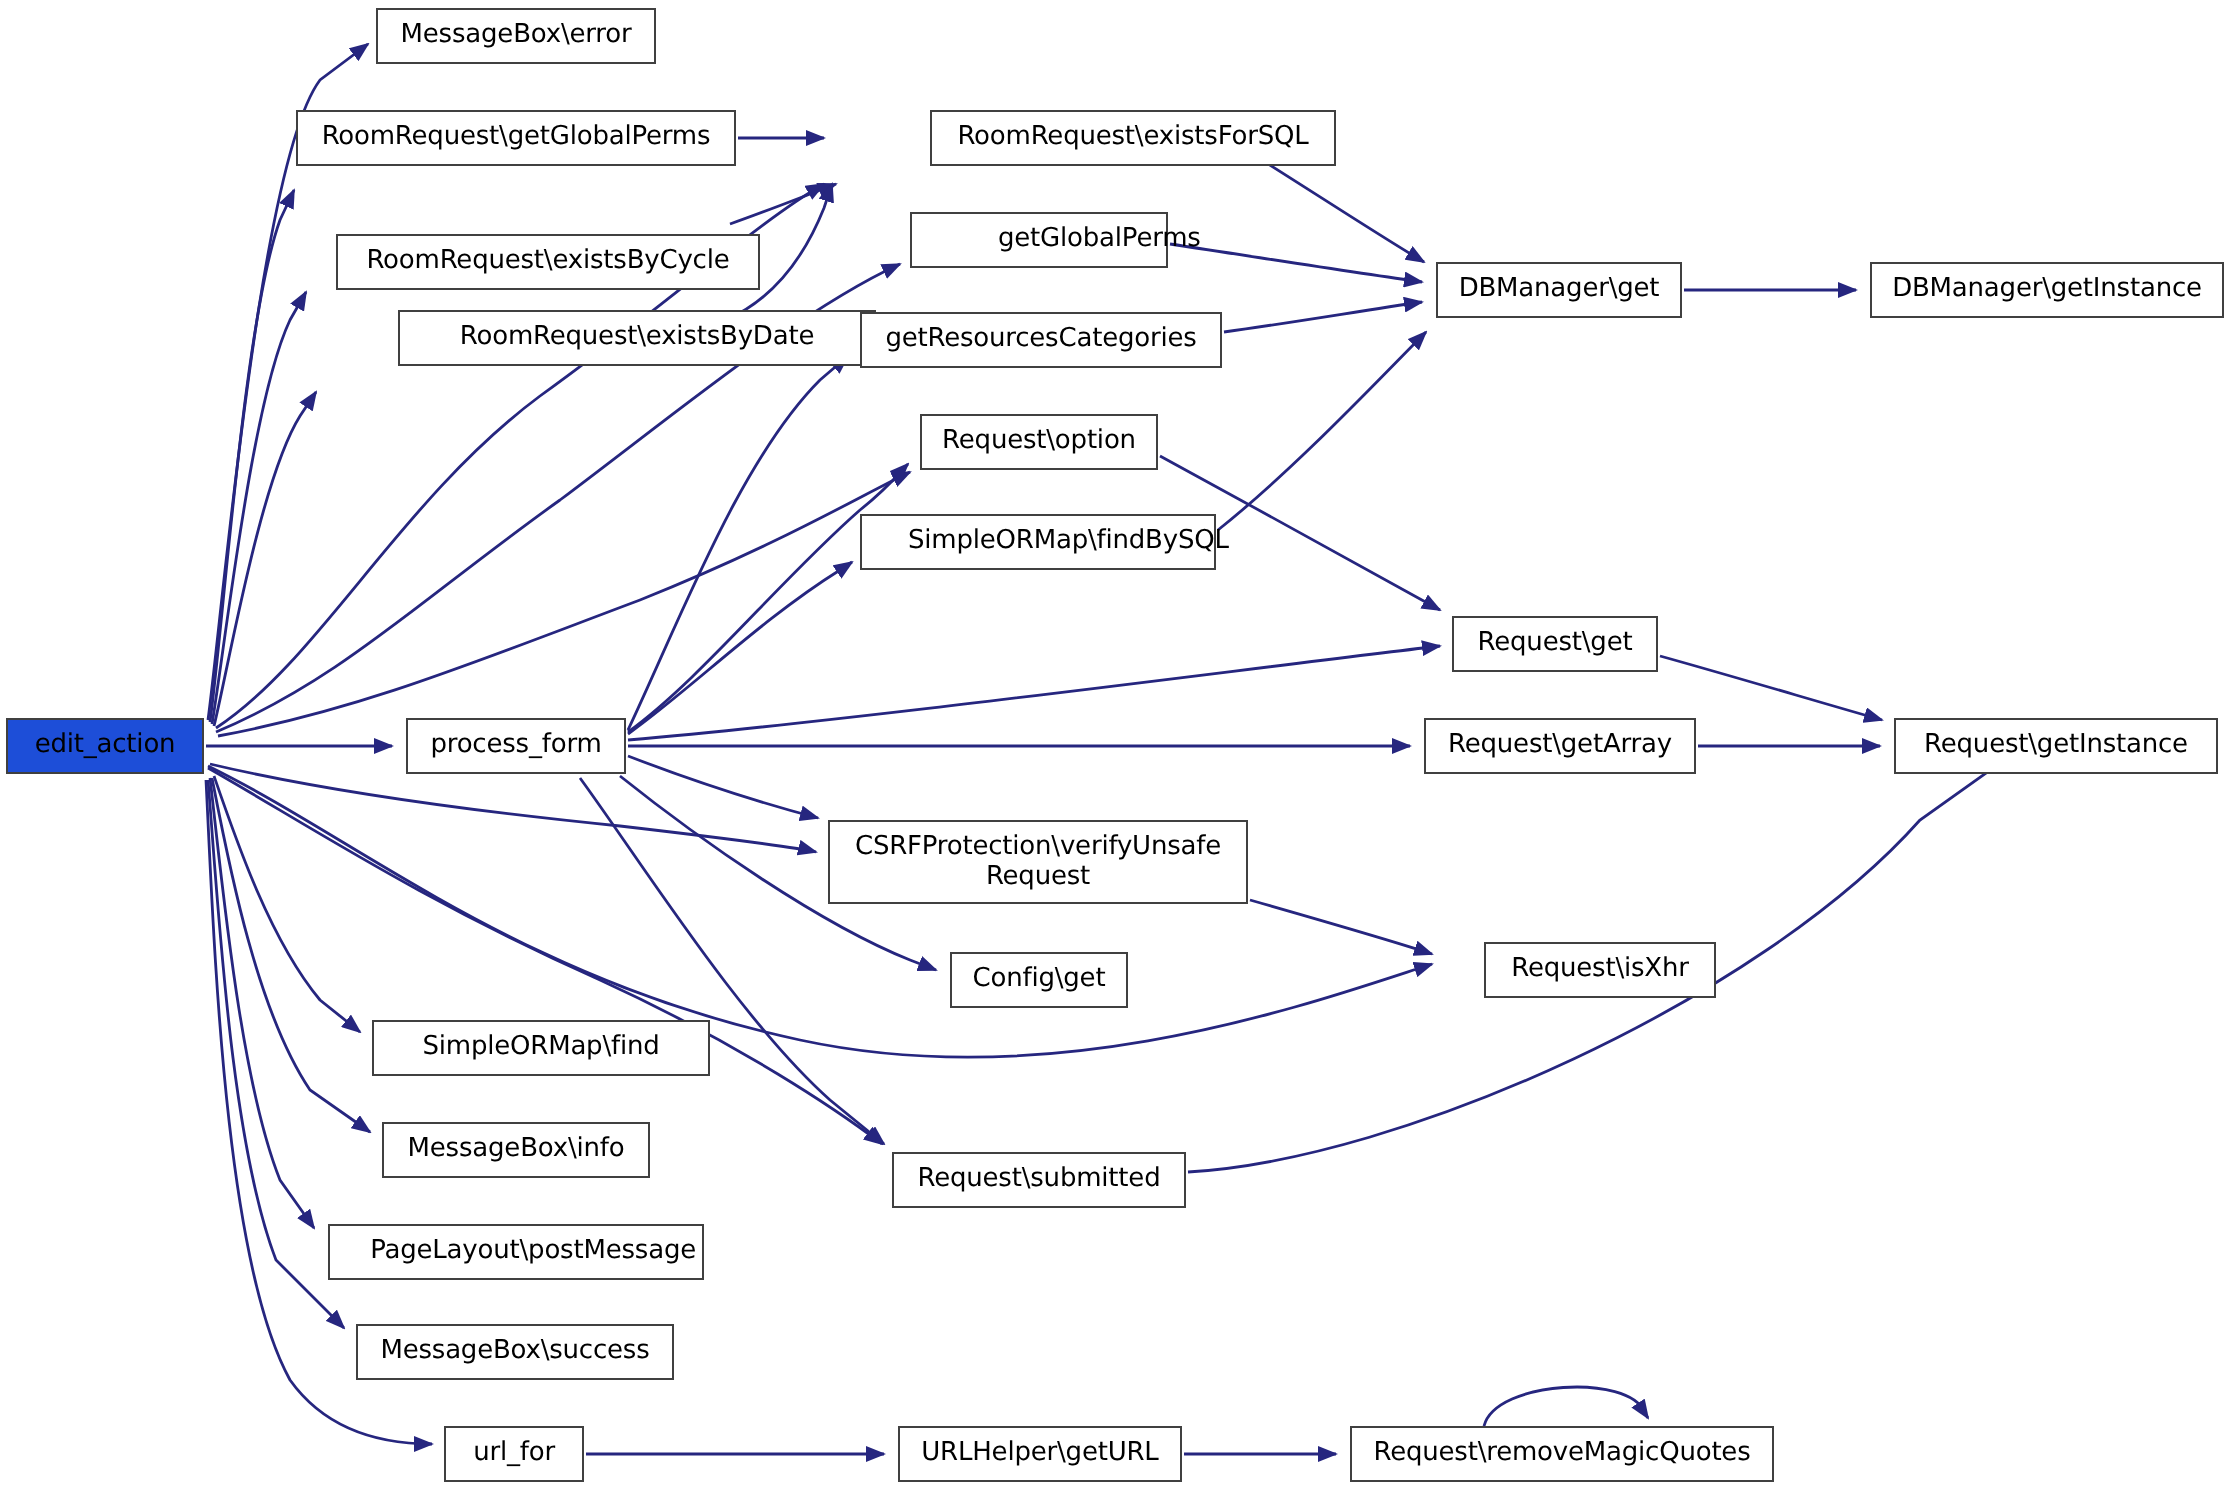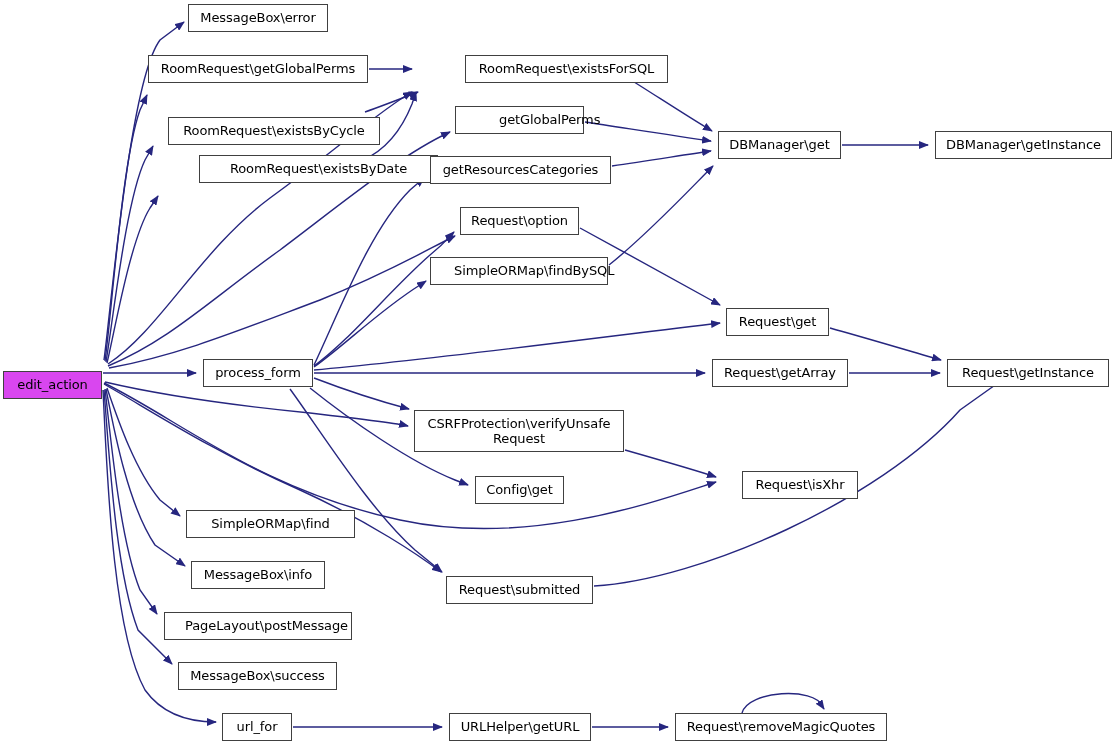--- a/index.html
+++ b/index.html
@@ -31,22 +31,21 @@
     display: flex;
     align-items: center;
     justify-content: center;
     text-align: center;
     font-size: 13px;
     line-height: 1.18;
     white-space: pre-line;
     letter-spacing: -0.1px;
   }
   .node.highlight {
-    background: #d946ef;
-    margin-top: 12px;
+    background: #1d4ed8;
   }
   .node-label {
     display: block;
     width: 100%;
     padding: 0 3px;
     box-sizing: border-box;
   }
 </style>
 </head>
 <body>

